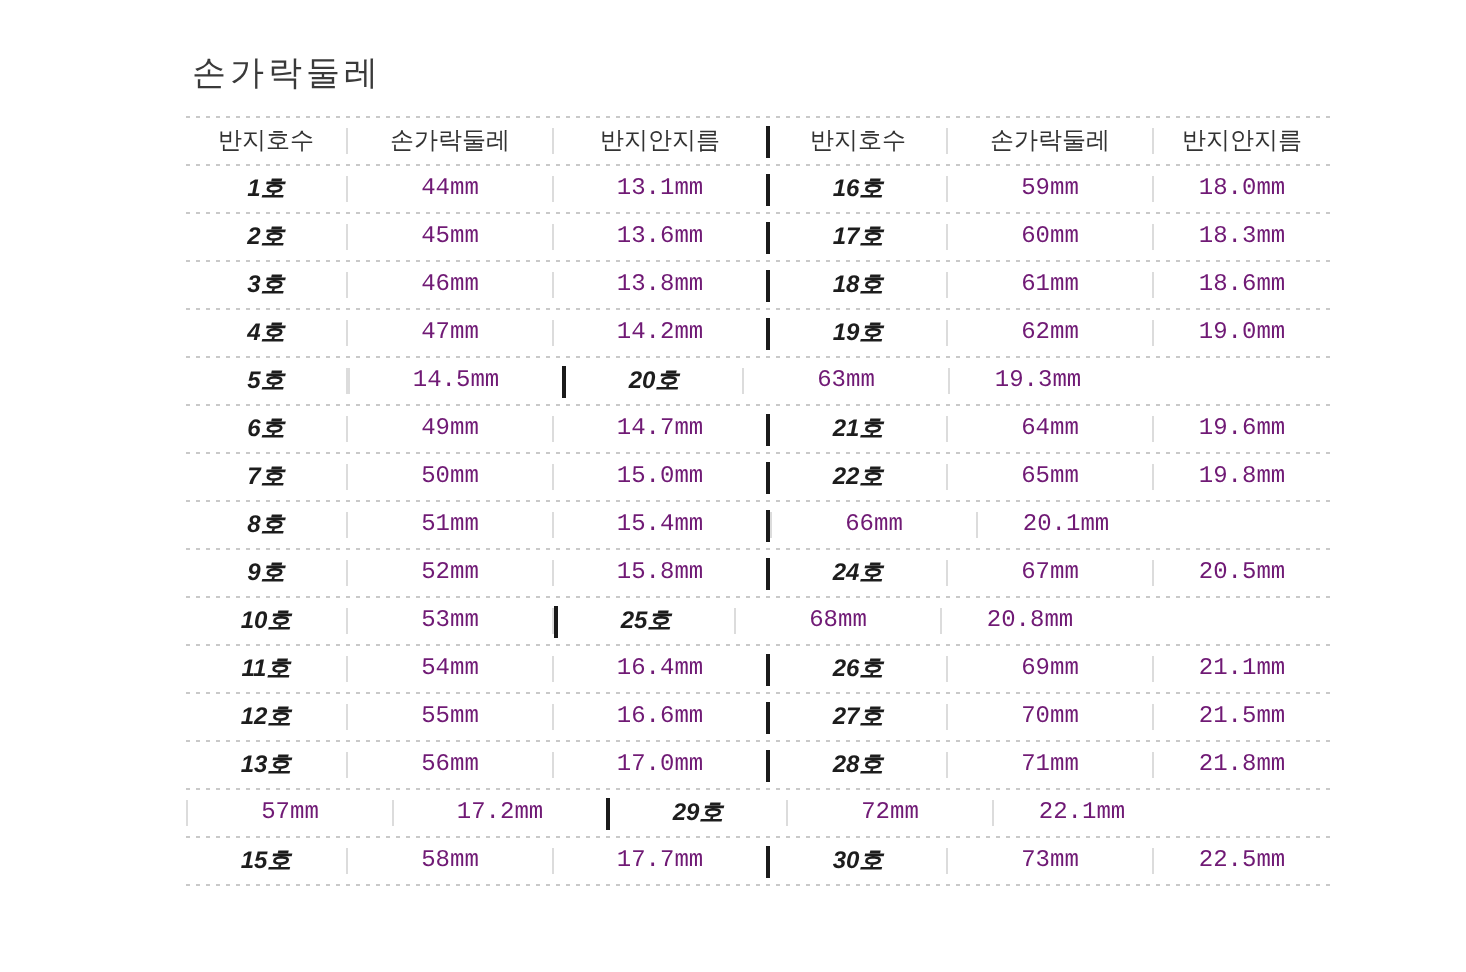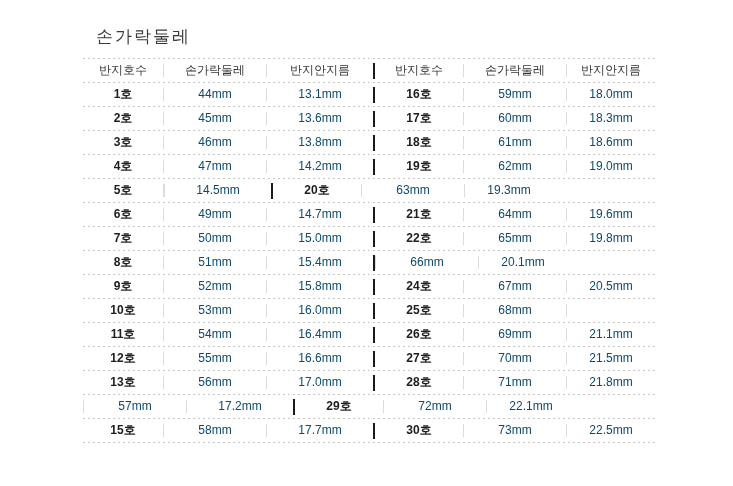--- a/index.html
+++ b/index.html
@@ -19,21 +19,21 @@
     left: 96px;
     top: 25px;
     font-family: "Liberation Serif", serif;
     font-size: 17px;
     font-weight: 400;
     color: #3a3a3a;
     letter-spacing: 2px;
   }
   .size-table {
     position: absolute;
-    left: 83px;
+    left: 93px;
     top: 58px;
     width: 572px;
   }
   .hline {
     height: 1px;
     background-image: repeating-linear-gradient(to right, #c9c9c9 0 2px, transparent 2px 5px);
   }
   .row {
     display: flex;
     align-items: center;
@@ -63,23 +63,25 @@
     height: 16px;
     background: #1a1a1a;
   }
   .row.header .cell {
     color: #333333;
     font-weight: 400;
   }
   .cell.size {
     font-weight: bold;
     color: #1d1d1d;
+    font-style: italic;
   }
   .cell.val {
-    color: #0c4a6e;
+    color: #701a75;
+    font-family: Liberation Mono, monospace;
   }
 </style>
 </head>
 <body>
 
 <div class="page-title">손가락둘레</div>
 
 <div class="size-table">
   <div class="hline"></div>
   <div class="row header">
@@ -219,26 +221,26 @@
         <div class="cell c5 val">67mm</div>
         <div class="vsep"></div>
         <div class="cell c6 val">20.5mm</div>
       </div>
       <div class="hline"></div>
       <div class="row">
         <div class="cell c1 size">10호</div>
         <div class="vsep"></div>
         <div class="cell c2 val">53mm</div>
         <div class="vsep"></div>
-        <div class="cell c3 val">16.0mm</div>
         <div class="vsep dark"></div>
         <div class="cell c4 size">25호</div>
         <div class="vsep"></div>
         <div class="cell c5 val">68mm</div>
         <div class="vsep"></div>
+        <div class="cell c6 val">20.8mm</div>
       </div>
       <div class="hline"></div>
       <div class="row">
         <div class="cell c1 size">11호</div>
         <div class="vsep"></div>
         <div class="cell c2 val">54mm</div>
         <div class="vsep"></div>
         <div class="cell c3 val">16.4mm</div>
         <div class="vsep dark"></div>
         <div class="cell c4 size">26호</div>

